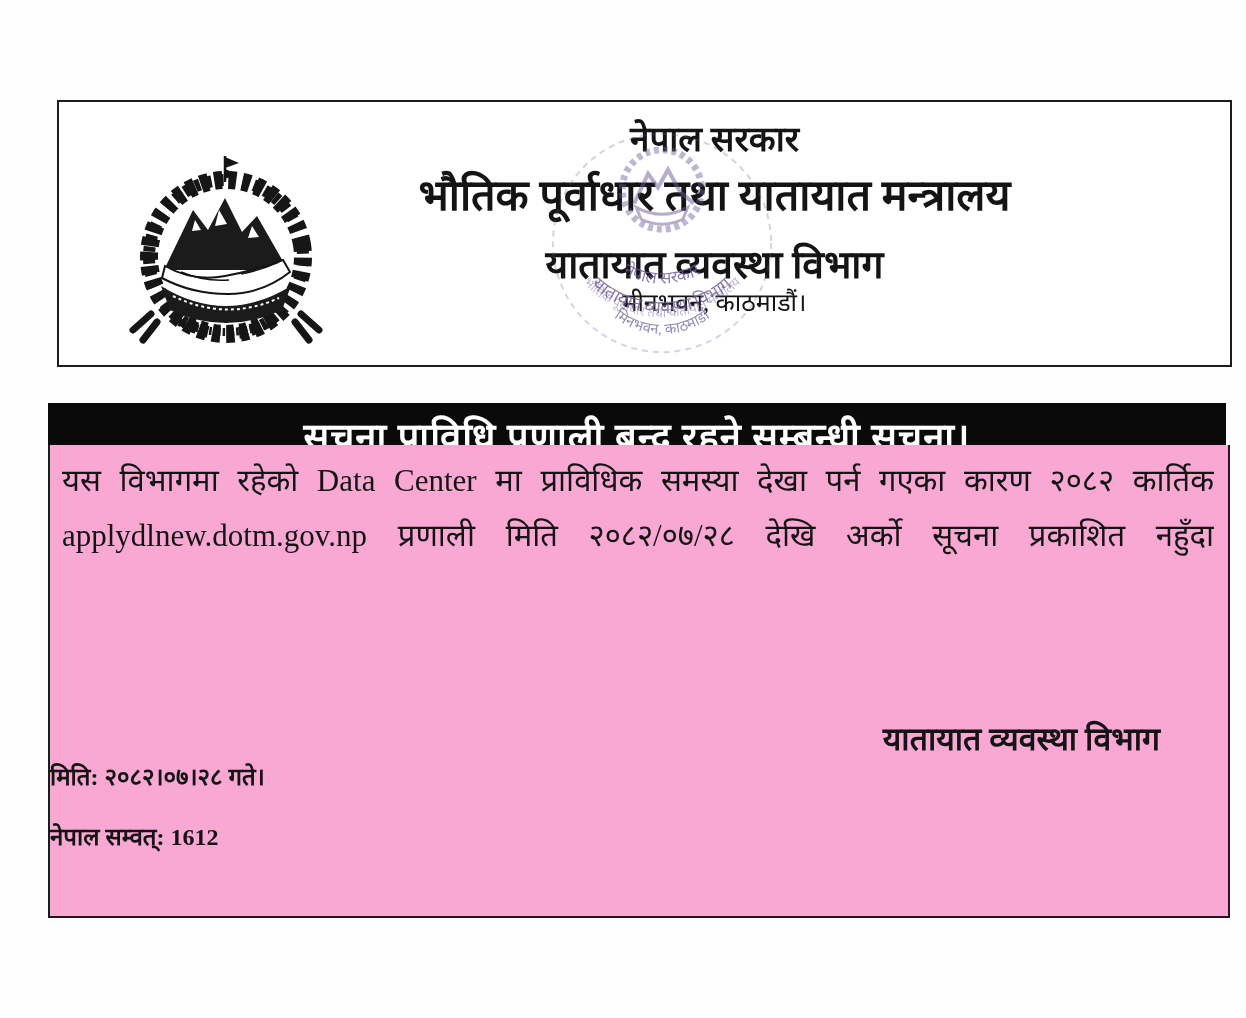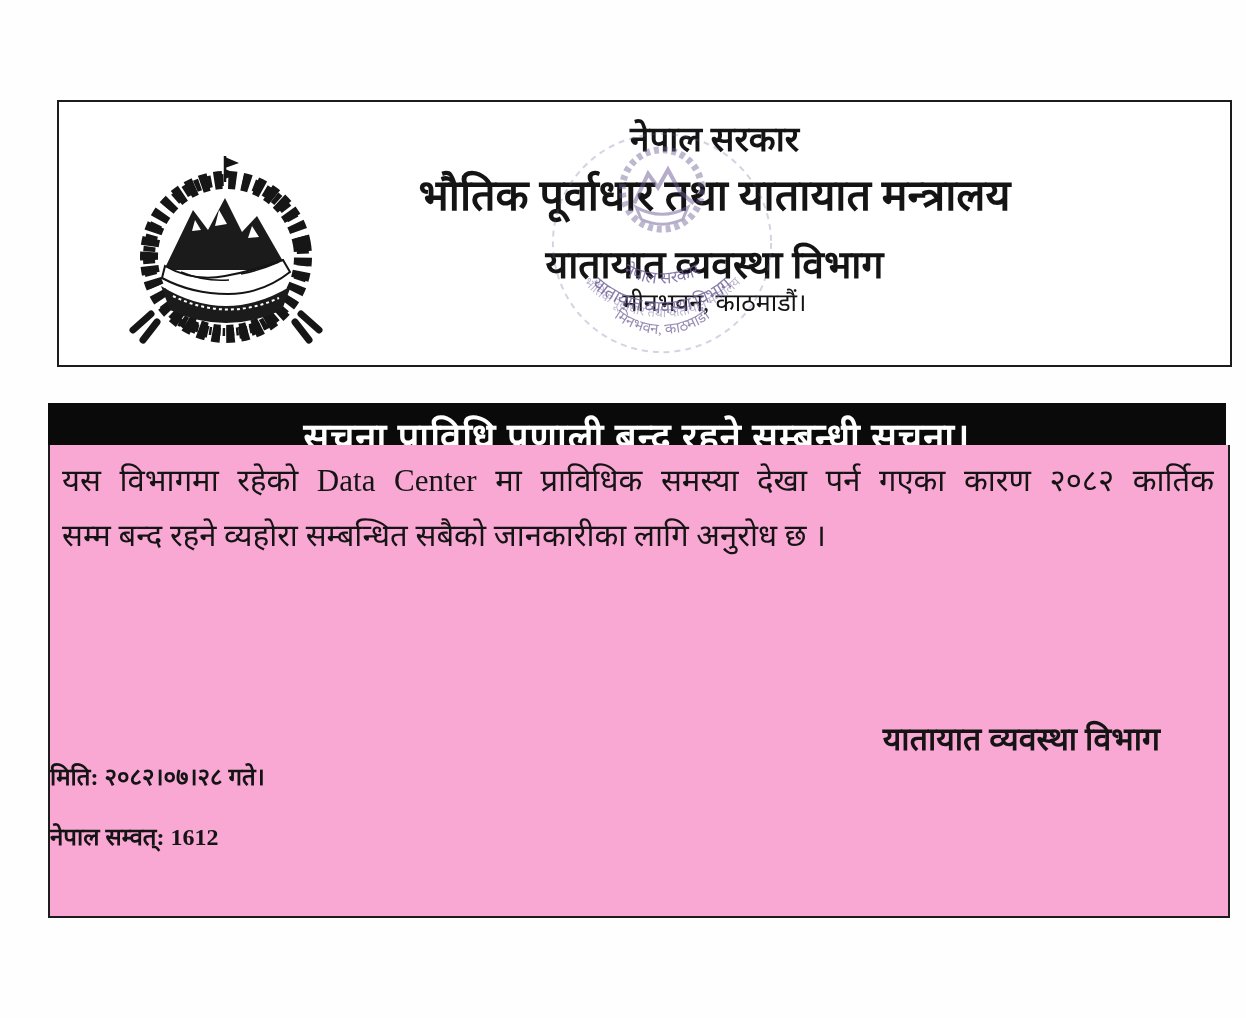--- a/index.html
+++ b/index.html
@@ -113,21 +113,21 @@
   </svg>
 
   <div class="banner">
     <span class="banner-title">सूचना प्राविधि प्रणाली बन्द रहने सम्बन्धी सूचना।</span>
   </div>
 
   <div class="body-box">
 
     <div class="para">
       <div class="p-line p-just">यस विभागमा रहेको Data Center मा प्राविधिक समस्या देखा पर्न गएका कारण २०८२ कार्तिक</div>
-      <div class="p-line">सम्म बन्द रहने व्यहोरा सम्बन्धित सबैको जानकारीका लागि अनुरोध छ ।</div>
+      <div class="p-line p-just">applydlnew.dotm.gov.np प्रणाली मिति २०८२/०७/२८ देखि अर्को सूचना प्रकाशित नहुँदा</div>
     </div>
 
     <div class="sig">
       <div class="sig-line">यातायात व्यवस्था विभाग</div>
     </div>
 
     <div class="footer-left">
       <div class="f-line">मिति: २०८२।०७।२८ गते।</div>
       <div class="f-line">नेपाल सम्वत्: 1612</div>
     </div>

